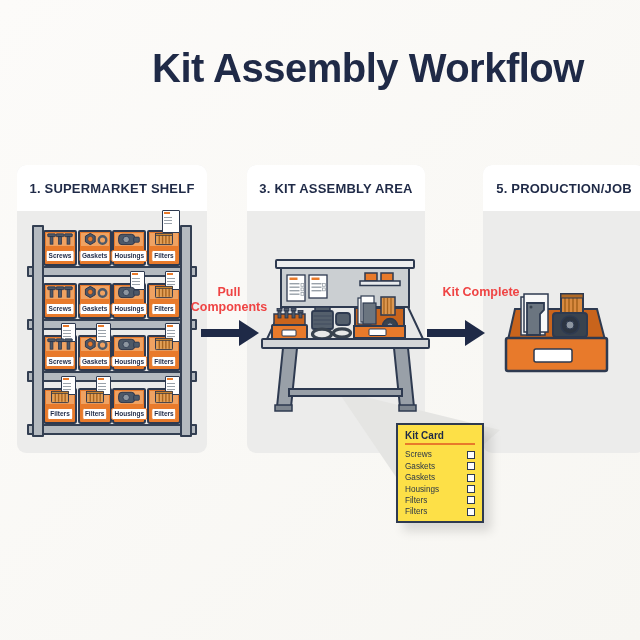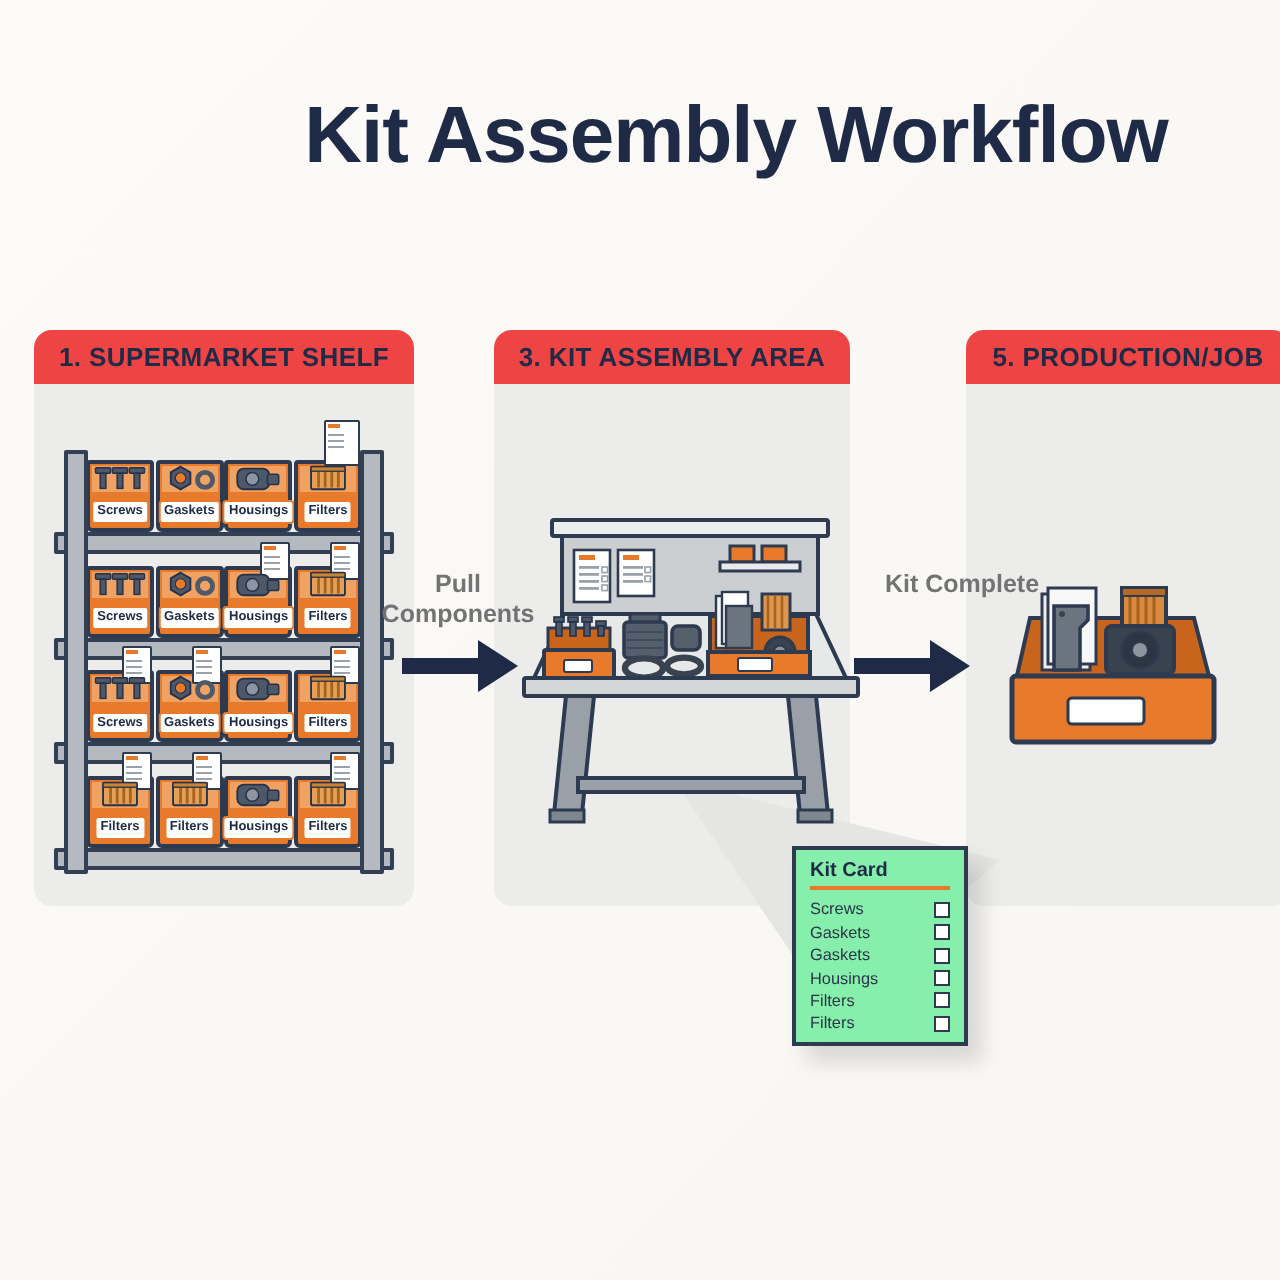--- a/index.html
+++ b/index.html
@@ -7,21 +7,21 @@
        font-family:"Liberation Sans",sans-serif;overflow:hidden;position:relative;}
   .stage{position:absolute;inset:0;width:640px;height:640px;}
 
   .main-title{position:absolute;top:46px;left:0;width:640px;text-align:center;
     font-size:40px;font-weight:800;color:#1f2a47;letter-spacing:-0.5px;margin-left:48px;}
 
   .panel{position:absolute;top:165px;height:288px;background:#ececeb;border-radius:9px;z-index:1;}
   #panel-shelf{left:17px;width:190px;}
   #panel-assembly{left:247px;width:178px;}
   #panel-production{left:483px;width:162px;}
-  .panel-header{height:27px;background:#ef4444;border-radius:9px 9px 0 0;display:flex;
+  .panel-header{height:46px;background:#ffffff;border-radius:9px 9px 0 0;display:flex;
     align-items:center;justify-content:center;font-size:13px;font-weight:700;color:#1f2a47;letter-spacing:.2px;}
 
   
   .shelf{position:absolute;left:13px;top:62px;width:164px;height:208px;
     display:flex;flex-direction:column;justify-content:space-between;}
   .post{position:absolute;top:-2px;bottom:-2px;width:8px;background:#b4bac0;
     border:2px solid #333f52;border-radius:1px;z-index:2;}
   .post-l{left:2px;} .post-r{right:2px;}
   .shelf-row{height:50px;display:flex;flex-direction:column;justify-content:flex-end;position:relative;}
   .bins{display:flex;justify-content:space-between;align-items:flex-end;padding:0 13px;}
@@ -40,28 +40,28 @@
     background:repeating-linear-gradient(#9aa2aa 0 1px,transparent 1px 3px);}
   .mini-card.lg{top:-22px;width:16px;height:21px;}
 
   
   .arrow{position:absolute;display:flex;align-items:center;z-index:2;}
   .arrow .tail{width:38px;height:8px;background:#1f2a47;}
   .arrow .head{width:0;height:0;border-left:20px solid #1f2a47;
     border-top:13px solid transparent;border-bottom:13px solid transparent;}
   #arrow-pull{left:201px;top:320px;} #arrow-complete{left:427px;top:320px;}
   .arrow-label{position:absolute;width:90px;text-align:center;font-size:12.5px;font-weight:700;
-    color:#737373;line-height:1.2;z-index:2;}
+    color:#ef4444;line-height:1.2;z-index:2;}
   #label-pull{left:184px;top:285px;} #label-complete{left:436px;top:285px;}
 
   
   .overlay{position:absolute;inset:0;width:640px;height:640px;z-index:2;pointer-events:none;}
 
   
-  .kit-card{position:absolute;left:396px;top:423px;width:88px;height:100px;background:#86efac;
+  .kit-card{position:absolute;left:396px;top:423px;width:88px;height:100px;background:#fde047;
     border:2.5px solid #2e3a50;z-index:3;padding:5px 7px 0;box-sizing:border-box;
     box-shadow:7px 8px 10px rgba(0,0,0,.13);}
   .kc-title{font-size:10px;font-weight:800;color:#1f2a47;}
   .kc-divider{height:2.2px;background:#e87a2b;margin:2px 0 4px;}
   .kc-row{display:flex;justify-content:space-between;align-items:center;height:11.4px;}
   .kc-label{font-size:8.2px;color:#2a3648;}
   .kc-box{width:8px;height:8px;border:1.3px solid #2e3a50;background:#fff;box-sizing:border-box;}
 </style>
 </head>
 <body>

